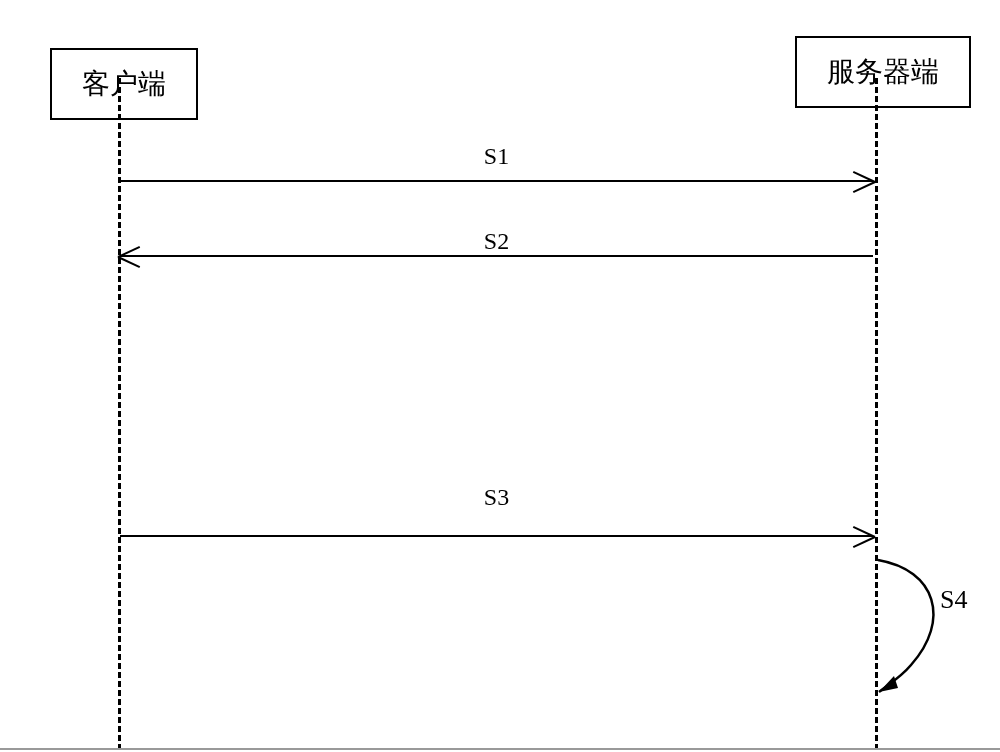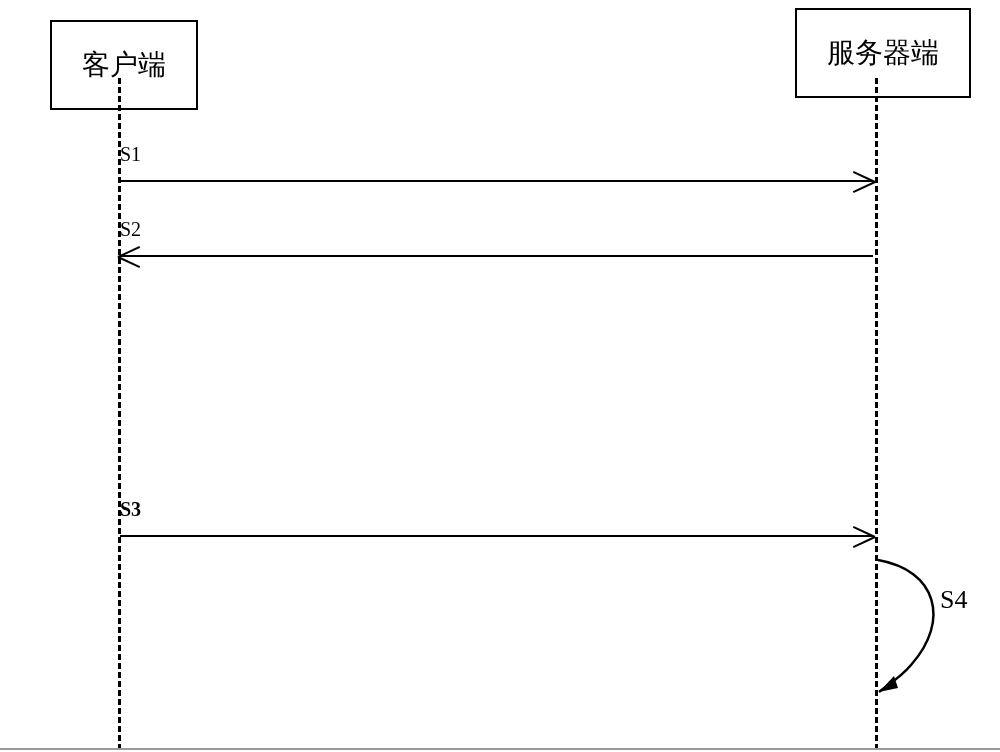--- a/index.html
+++ b/index.html
@@ -11,23 +11,24 @@
       width: 1000px;
       height: 752px;
       background: #fff;
       position: relative;
       font-family: "SimSun", "宋体", serif;
     }
     .participant-box {
       position: absolute;
       border: 2px solid #000;
       background: #fff;
-      padding: 24px 30px;
+      padding: 15px 30px;
       font-size: 28px;
       text-align: center;
+      margin-top: 28px;
     }
     .client-box {
       top: 20px;
       left: 50px;
     }
     .server-box {
       top: 8px;
       left: 795px;
     }
     .lifeline {
@@ -43,25 +44,25 @@
       left: 875px;
     }
     .message-line {
       position: absolute;
       border-top: 2px solid #000;
       left: 120px;
       width: 753px;
     }
     .message-label {
       position: absolute;
-      font-size: 20px;
+      font-size: 24px;
       font-family: "Times New Roman", serif;
       width: 753px;
       left: 120px;
-      text-align: left;
+      text-align: center;
     }
     .arrow-right {
       position: absolute;
       right: -2px;
       top: -11px;
       width: 0;
       height: 0;
     }
     .arrow-right::before {
       content: "";
@@ -144,26 +145,26 @@
 </div>
 
 <div class="lifeline client-lifeline"></div>
 <div class="lifeline server-lifeline"></div>
 
 <div class="message-label" style="top: 143px;">S1</div>
 <div class="message-line" style="top: 180px;">
   <div class="arrow-right"></div>
 </div>
 
-<div class="message-label" style="top: 218px;">S2</div>
+<div class="message-label" style="top: 228px;">S2</div>
 <div class="message-line" style="top: 255px;">
   <div class="arrow-left"></div>
 </div>
 
-<div class="message-label" style="top: 498px; font-weight: bold;">S3</div>
+<div class="message-label" style="top: 484px;">S3</div>
 <div class="message-line" style="top: 535px;">
   <div class="arrow-right"></div>
 </div>
 
 <div class="self-loop">
   <svg width="80" height="140">
     <path d="M 2 0 C 60 10, 75 60, 35 105 C 25 117, 12 125, 3 132" stroke="#000" stroke-width="2.5" fill="none"></path>
     <polygon points="3,132 18,116 22,128" fill="#000"></polygon>
   </svg>
 </div>

